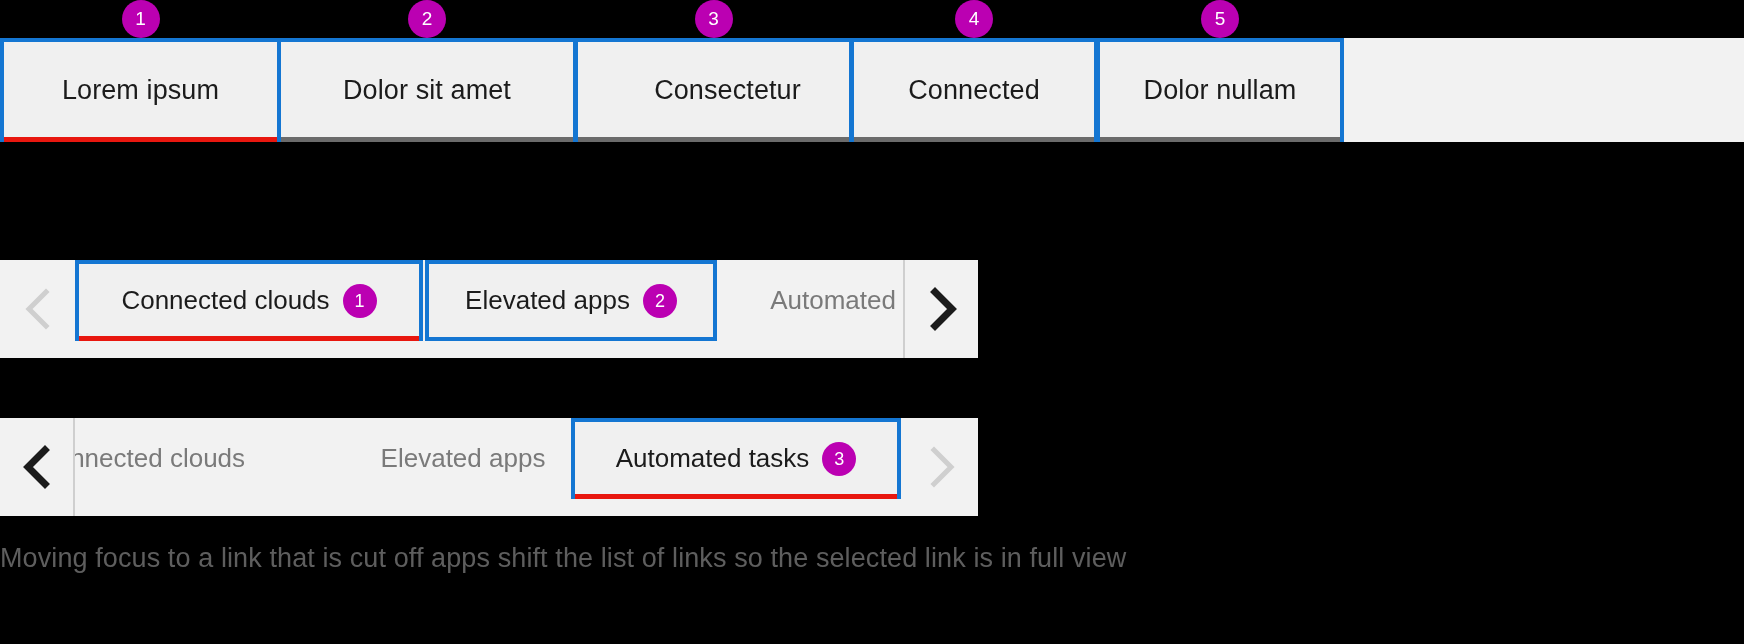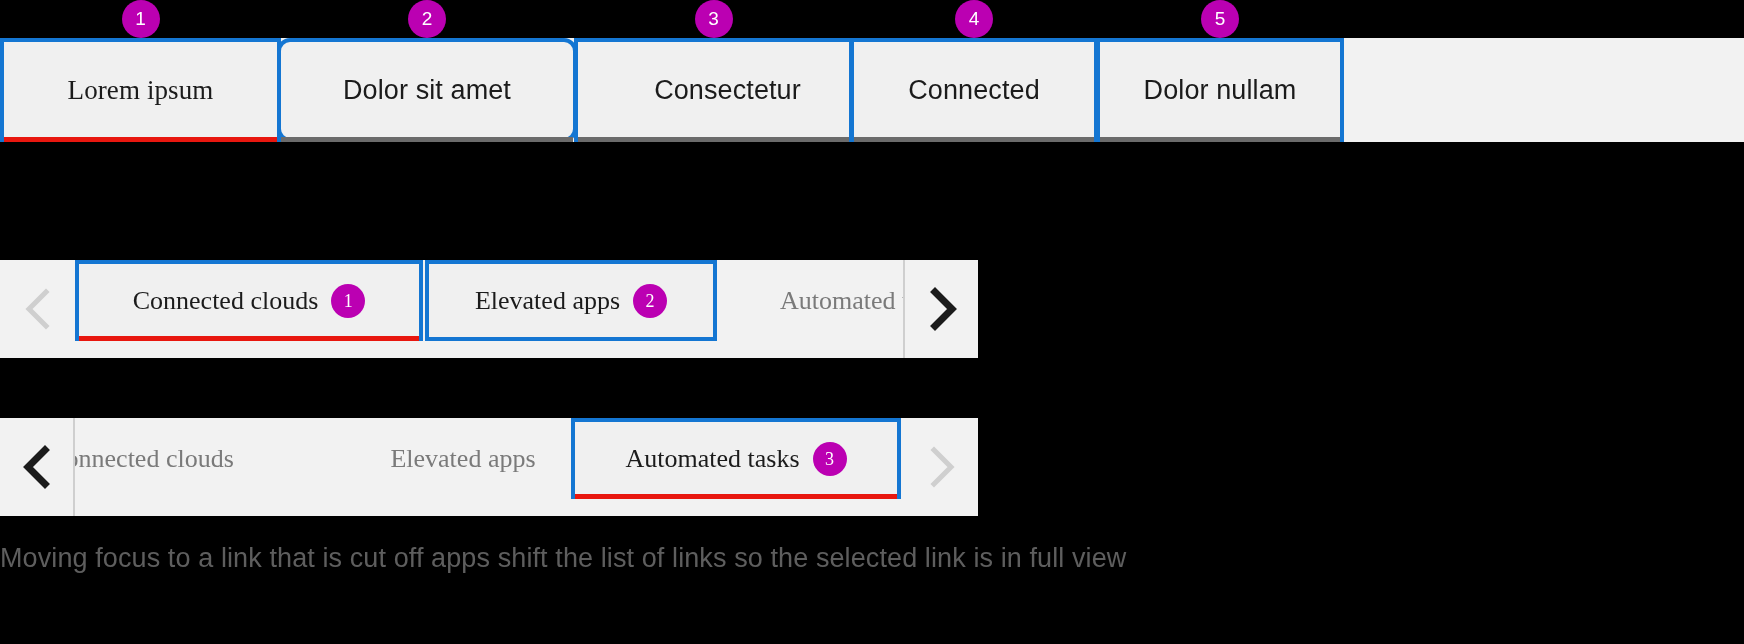--- a/index.html
+++ b/index.html
@@ -113,21 +113,20 @@
     top: 0;
     height: 81px;
     box-sizing: border-box;
     display: flex;
     align-items: center;
     justify-content: center;
     gap: 13px;
     font-size: 26px;
     color: #1b1b1b;
     background: #f0f0f0;
-    font-family: Liberation Serif, serif;
   }
   .stab.focus {
     border: 4px solid #1476d2;
     background: #f0f0f0;
   }
   .stab.plain {
     color: #7a7a7a;
     background: transparent;
   }
   .stab .ul {
@@ -168,25 +167,25 @@
     <div class="marker" style="left: 121.5px; top: 0px;">1</div>
     <div class="marker" style="left: 408px; top: 0px;">2</div>
     <div class="marker" style="left: 694.5px; top: 0px;">3</div>
     <div class="marker" style="left: 955px; top: 0px;">4</div>
     <div class="marker" style="left: 1201px; top: 0px;">5</div>
   </div>
 
 <div id="row1">
   <div class="stripfill"></div>
   <div id="row1-tabs">
-      <div class="btab sel" style="left: 0px; width: 281px; font-family: Liberation Serif, serif;">
+      <div class="btab sel" style="left: 0px; width: 281px;">
         <span>Lorem ipsum</span>
         <span class="ul"></span>
       </div>
-      <div class="btab unsel" style="left: 277px; width: 300px; border-radius: 13px;">
+      <div class="btab unsel" style="left: 277px; width: 300px;">
         <span>Dolor sit amet</span>
         <span class="ul"></span>
       </div>
       <div class="btab unsel" style="left: 574px; width: 279px; padding-left: 28px;">
         <span>Consectetur</span>
         <span class="ul"></span>
       </div>
       <div class="btab unsel" style="left: 850px; width: 248px;">
         <span>Connected</span>
         <span class="ul"></span>

